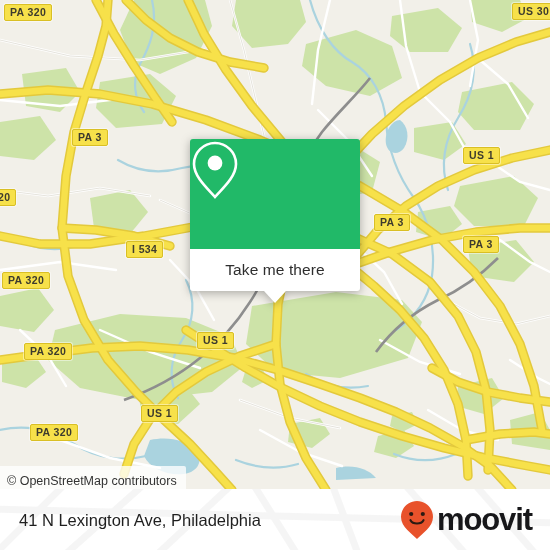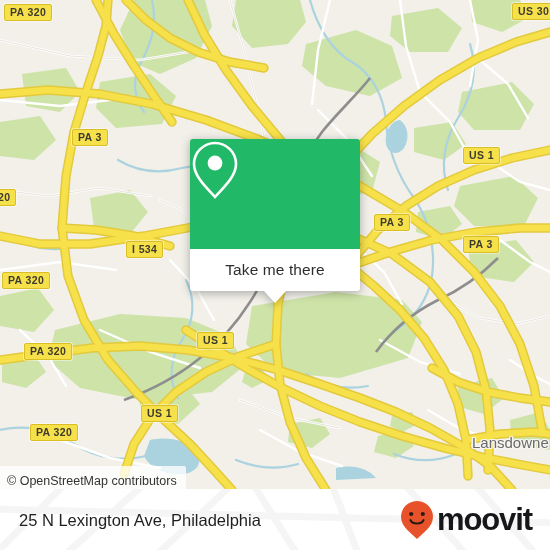--- a/index.html
+++ b/index.html
@@ -283,21 +283,20 @@
     <div class="shield" style="left:126px;top:241px;">I 534</div>
     <div class="shield" style="left:374px;top:214px;">PA 3</div>
     <div class="shield" style="left:463px;top:236px;">PA 3</div>
     <div class="shield" style="left:2px;  top:272px;">PA 320</div>
     <div class="shield" style="left:274px;top:263px;">US 1</div>
     <div class="shield" style="left:197px;top:332px;">US 1</div>
     <div class="shield" style="left:24px; top:343px;">PA 320</div>
     <div class="shield" style="left:141px;top:405px;">US 1</div>
     <div class="shield" style="left:30px; top:424px;">PA 320</div>
 
-    <div class="place-label" style="left:472px; top:434px;">Lansdowne</div>
 
     <div id="popup">
       <div id="popup-head">
         <svg width="50" height="62" viewBox="0 0 50 62">
           <path d="M25 4 C13.4 4 4 13.4 4 25 C4 38 18 50 25 58 C32 50 46 38 46 25 C46 13.4 36.6 4 25 4 Z" fill="none" stroke="#ffffff" stroke-width="2.6"></path>
           <circle cx="25" cy="24" r="7.4" fill="#ffffff"></circle>
         </svg>
       </div>
       <div id="popup-body">
         <span id="popup-label">Take me there</span>
@@ -315,21 +314,21 @@
         <path d="M60 70 L150 -10"></path>
         <path d="M150 72 L240 -12"></path>
         <path d="M250 -10 L300 70"></path>
         <path d="M330 -10 L360 70"></path>
         <path d="M-10 20 L560 34"></path>
         <path d="M400 -10 L470 70"></path>
         <path d="M470 -10 L540 70"></path>
       </g>
     </svg>
 
-    <div id="footer-address">25 N Lexington Ave, Philadelphia</div>
+    <div id="footer-address">41 N Lexington Ave, Philadelphia</div>
 
     <div id="brand">
       <svg width="34" height="40" viewBox="0 0 34 40">
         <path d="M17 1 C8.2 1 1 8.2 1 17 C1 27 12 33.5 17 39 C22 33.5 33 27 33 17 C33 8.2 25.8 1 17 1 Z" fill="#e8522b"></path>
         <circle cx="11.2" cy="14" r="2.1" fill="#2b1a12"></circle>
         <circle cx="22.8" cy="14" r="2.1" fill="#2b1a12"></circle>
         <path d="M10.5 20.2 C12.8 24.6 21.2 24.6 23.5 20.2" fill="none" stroke="#2b1a12" stroke-width="2.1" stroke-linecap="round"></path>
       </svg>
       <span id="brand-word">moovit</span>
     </div>

